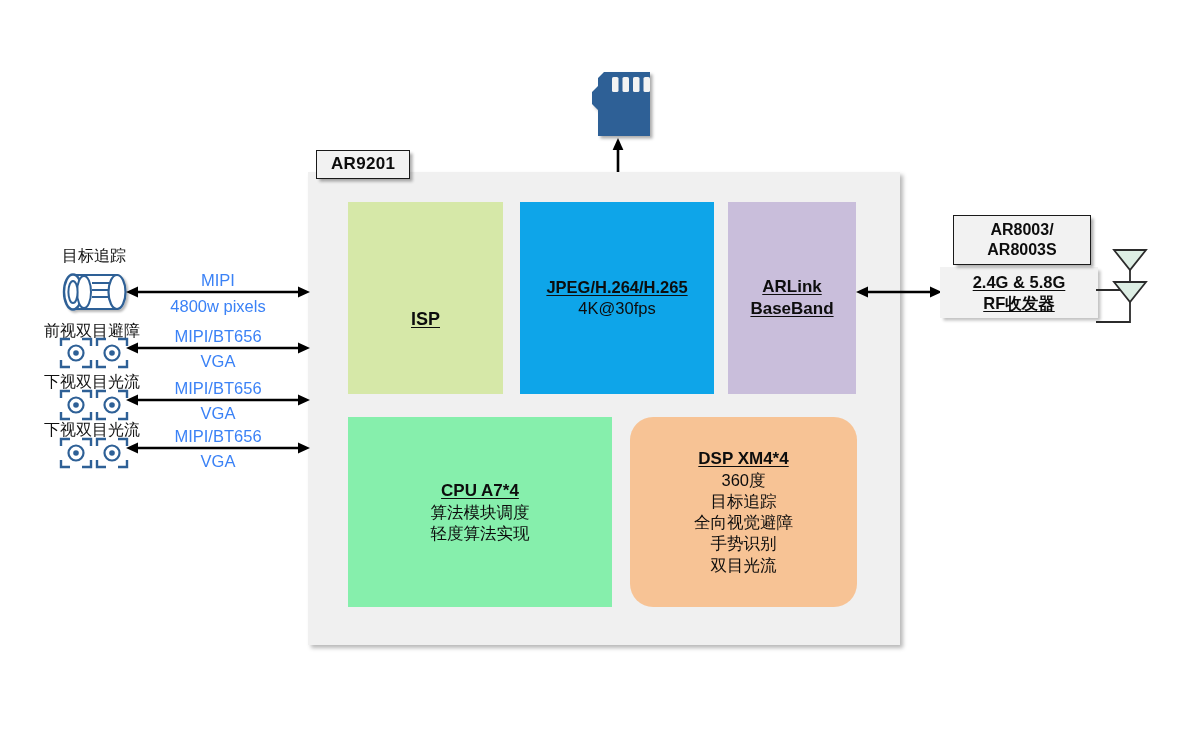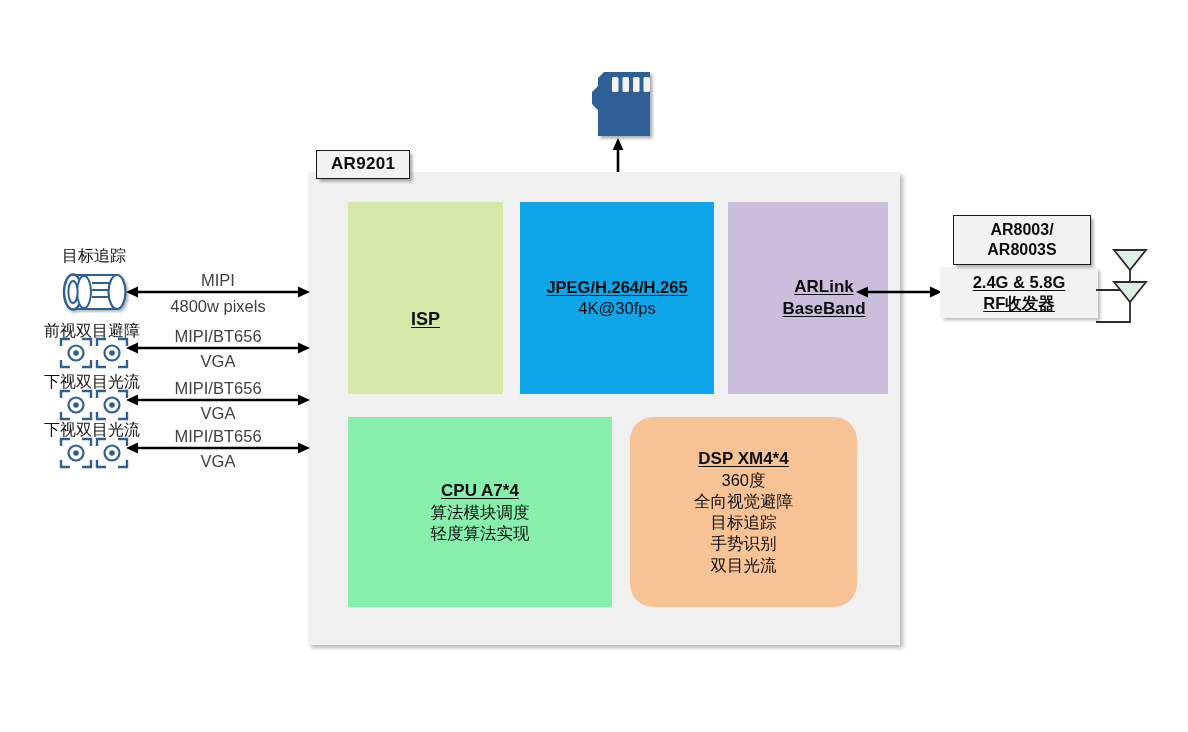--- a/index.html
+++ b/index.html
@@ -64,21 +64,20 @@
 
   #block-codec {
     left: 520px; top: 202px; width: 194px; height: 192px;
     background: #0ea5e9;
   }
   #block-codec .ttl { font-size: 16.5px; }
 
   #block-arlink {
     left: 728px; top: 202px; width: 128px; height: 192px;
     background: #C9BEDB;
-    padding-left: 32px;
   }
   #block-arlink .ttl { font-size: 17px; }
 
   #block-cpu {
     left: 348px; top: 417px; width: 264px; height: 190px;
     background: #86efac;
   }
   #block-dsp {
     left: 630px; top: 417px; width: 227px; height: 190px;
     background: #F7C395;
@@ -111,21 +110,21 @@
   
   .src-label {
     font-size: 16px;
     color: #101010;
     white-space: nowrap;
   }
 
   
   .bus-label {
     font-size: 16.5px;
-    color: #404040;
+    color: #3b82f6;
     white-space: nowrap;
     text-align: center;
   }
 
   
   .arrow-svg { overflow: visible; }
 </style>
 </head>
 <body>
 
@@ -183,22 +182,22 @@
       <span class="ttl">CPU A7*4</span>
       <span class="sub">算法模块调度</span>
       <span class="sub">轻度算法实现</span>
     </div>
   </div>
 
   <div class="abs block" id="block-dsp">
     <div class="inner">
       <span class="ttl">DSP XM4*4</span>
       <span class="sub">360度</span>
+      <span class="sub">目标追踪</span>
       <span class="sub">全向视觉避障</span>
-      <span class="sub">目标追踪</span>
       <span class="sub">手势识别</span>
       <span class="sub">双目光流</span>
     </div>
   </div>
 
   <div class="abs src-label" style="left:62px; top:246px;">目标追踪</div>
   <div class="abs" style="left:62px; top:271px; width:66px; height:42px;">
     <svg width="66" height="42" viewBox="0 0 66 42" class="arrow-svg">
       <defs>
         <filter id="lensh" x="-30%" y="-30%" width="180%" height="180%">

